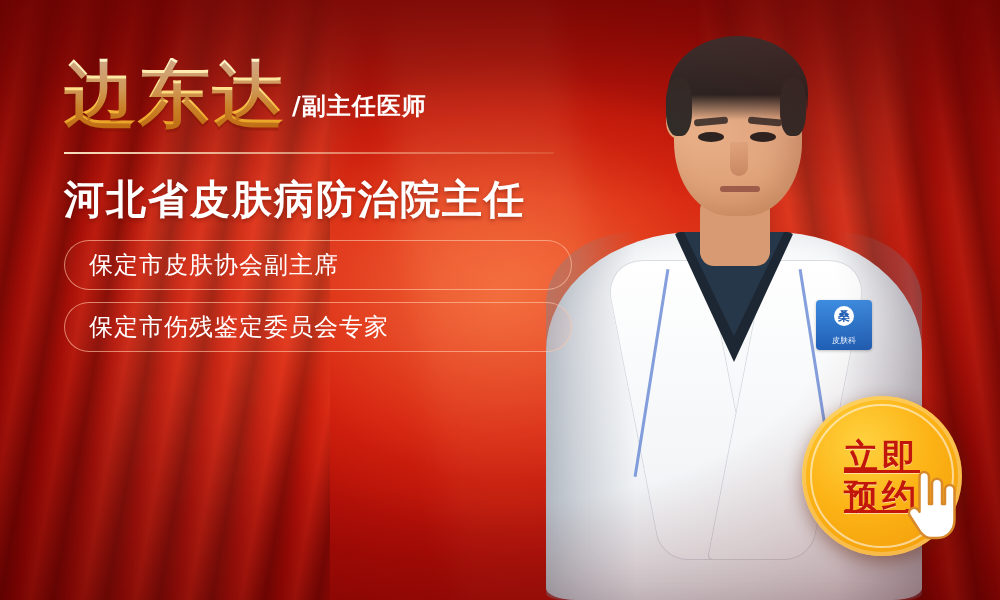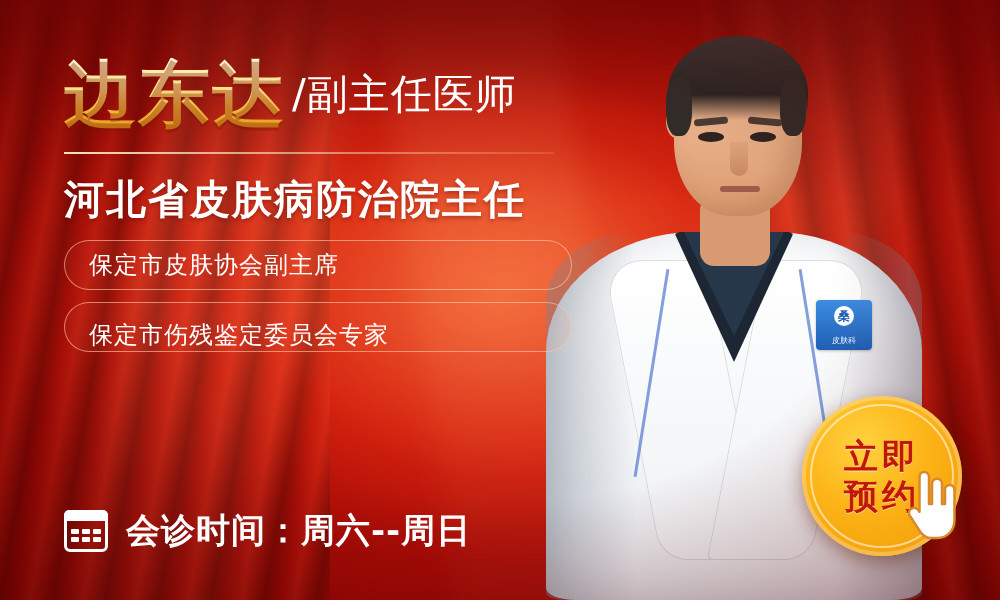--- a/index.html
+++ b/index.html
@@ -299,22 +299,22 @@
     line-height: 1;
     letter-spacing: 2px;
     background: linear-gradient(180deg, #fff6d0 0%, #ffe08a 42%, #f5b93c 70%, #e59a1c 100%);
     -webkit-background-clip: text;
     background-clip: text;
     color: transparent;
     text-shadow: 0 3px 0 rgba(120,20,0,0.35);
     font-family: "DejaVu Sans", "Liberation Sans", sans-serif;
   }
   .doc-title {
-    font-size: 41px;
-    font-weight: normal;
+    font-size: 24px;
+    font-weight: bold;
     color: #ffffff;
     margin-left: 6px;
     padding-bottom: 8px;
     letter-spacing: 1px;
     font-family: "DejaVu Sans", "Liberation Sans", sans-serif;
   }
   .divider {
     position: absolute;
     left: 64px;
     top: 152px;
@@ -353,21 +353,21 @@
   }
   .cred-item span {
     font-size: 24px;
     color: #ffffff;
     letter-spacing: 1px;
     font-family: Liberation Mono, monospace;
   }
   .cred-item.w1 { width: 508px; }
   .cred-item.w2 { width: 508px; }
   .cred-item.w3 { width: 508px; }
-  .cred-item.w4 { width: 508px; align-items: flex-end; }
+  .cred-item.w4 { width: 508px; }
 
   .footer-row {
     position: absolute;
     left: 64px;
     top: 508px;
     display: flex;
     align-items: center;
   }
   .cal-icon {
     width: 44px; height: 42px;
@@ -428,20 +428,21 @@
     border: 2px solid rgba(255,255,255,0.55);
   }
   .cta-line {
     font-size: 34px;
     font-weight: bold;
     color: #c3160a;
     letter-spacing: 4px;
     line-height: 1.18;
     font-family: "DejaVu Sans", "Liberation Sans", sans-serif;
     text-shadow: 0 1px 0 rgba(255,255,255,0.5);
+    text-decoration: underline;
   }
   .hand-cursor {
     position: absolute;
     right: 36px;
     bottom: 58px;
     width: 60px;
     height: 74px;
     pointer-events: none;
   }
 </style>
@@ -506,33 +507,20 @@
 
     <div class="cred-list">
       <div class="cred-item w1">
         <span>保定市皮肤协会副主席</span>
       </div>
       <div class="cred-item w4">
         <span>保定市伤残鉴定委员会专家</span>
       </div>
     </div>
 
-    <div class="footer-row">
-      <div class="cal-icon">
-        <div class="dots">
-          <i></i>
-            <i></i>
-            <i></i>
-            <i></i>
-            <i></i>
-            <i></i>
-        </div>
-      </div>
-      <div class="footer-text">会诊时间：周六--周日</div>
-    </div>
 
   </div>
 
   <div class="cta">
     <div class="cta-ring"></div>
     <div class="cta-line">立即</div>
     <div class="cta-line">预约</div>
   </div>
 
   <svg class="hand-cursor" viewBox="0 0 60 74">

